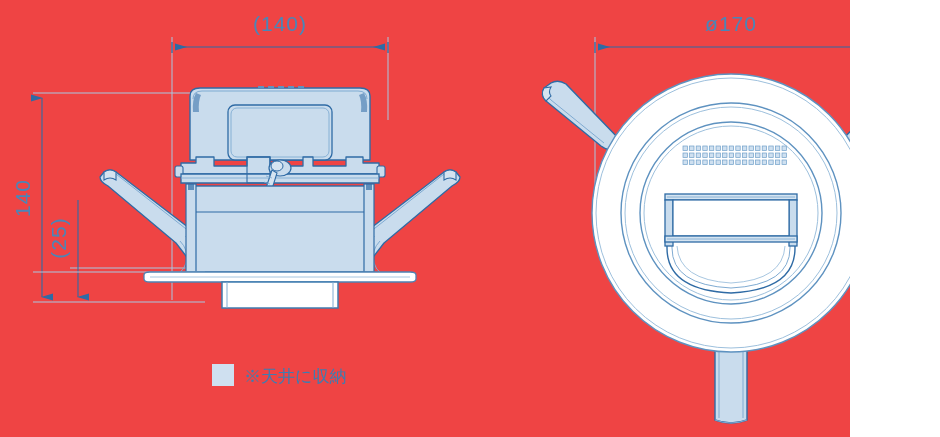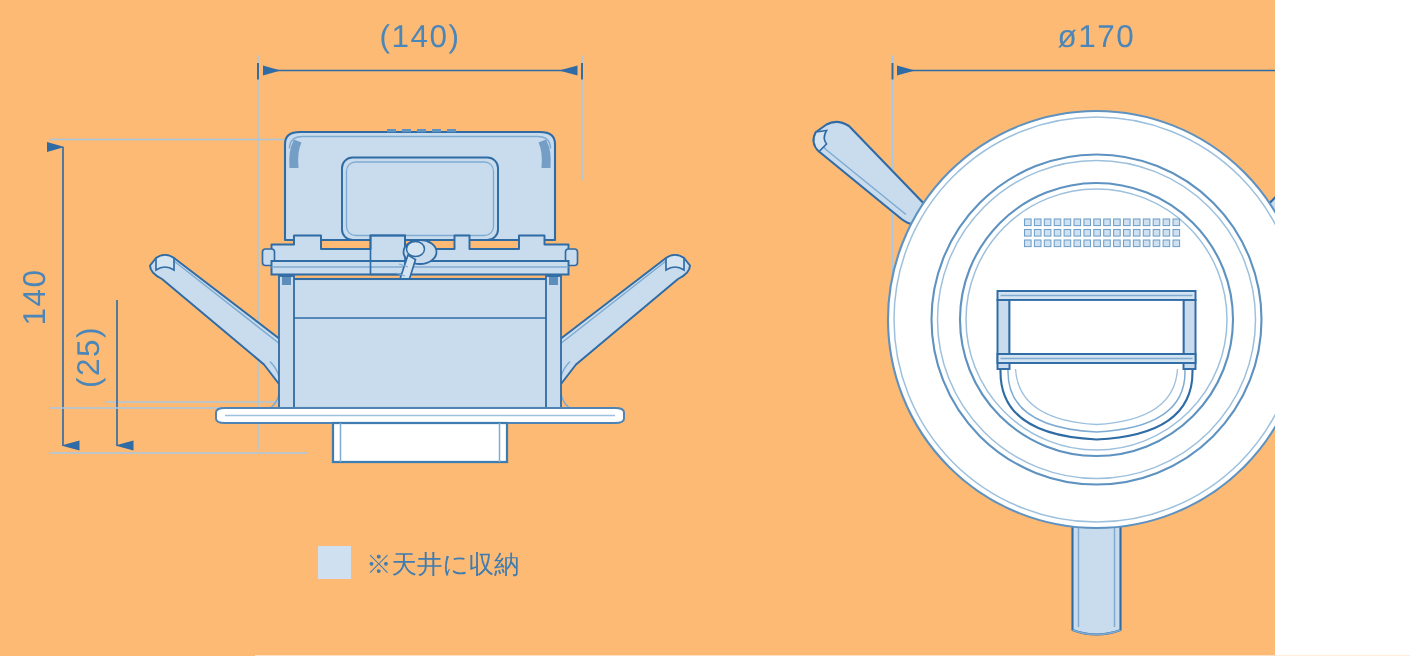--- a/index.html
+++ b/index.html
@@ -7,21 +7,21 @@
     padding: 0;
     background: #ffffff;
   }
   body {
     font-family: "Liberation Sans", sans-serif;
   }
   #drawing-page {
     position: relative;
     width: 850px;
     height: 437px;
-    background: #fdba74;
+    background: #ef4444;
     overflow: hidden;
   }
   #drawing-page svg {
     display: block;
   }
   .dim-text {
     font-family: "Liberation Sans", sans-serif;
     font-size: 21px;
     fill: #4a86b8;
     letter-spacing: 1px;

